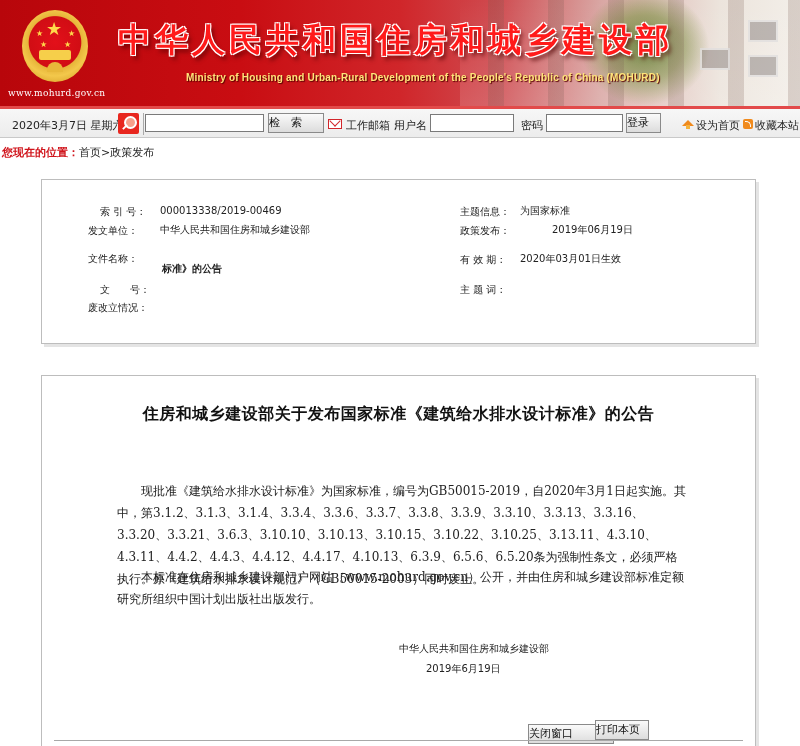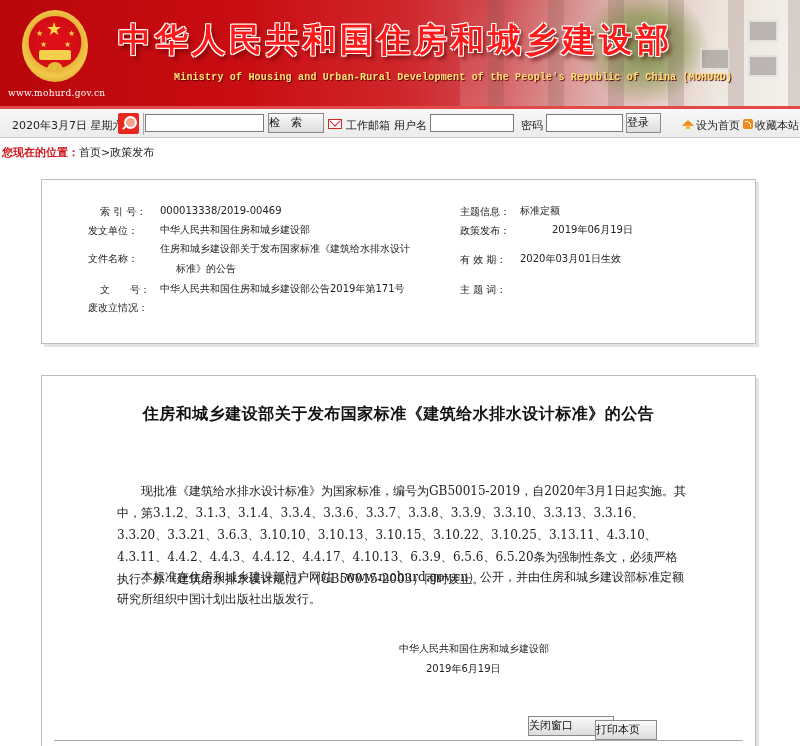--- a/index.html
+++ b/index.html
@@ -18,21 +18,21 @@
   .banner .win { position: absolute; width: 26px; height: 18px; background: rgba(90,80,80,.35); border: 2px solid rgba(255,255,255,.6); }
   .emblem { position: absolute; left: 22px; top: 10px; width: 66px; height: 72px; border-radius: 50%;
     background: radial-gradient(circle at 50% 45%, #e3101a 0%, #d10d14 50%, #e7b53a 52%, #f3c84b 65%, #c98b18 100%); }
   .emblem .star-big { position: absolute; left: 24px; top: 10px; color: #ffd84a; font-size: 18px; line-height: 18px; }
   .emblem .star-s { position: absolute; color: #ffd84a; font-size: 8px; line-height: 8px; }
   .emblem .gate { position: absolute; left: 17px; top: 40px; width: 32px; height: 10px; background: #f6cf4a; border-radius: 2px; }
   .emblem .gear { position: absolute; left: 25px; top: 52px; width: 16px; height: 10px; border-radius: 8px 8px 0 0; background: #e8b83a; }
   .site-url { position: absolute; left: 8px; top: 88px; color: #fff; font-family: "DejaVu Serif", serif; font-size: 9px; letter-spacing: .3px; }
   .title-cn { position: absolute; left: 118px; top: 18px; font-family: "DejaVu Serif", serif; font-weight: bold; font-size: 33px;
     letter-spacing: 4px; color: #ff1a1a; text-shadow: 1px 1px 0 #fff, -1px -1px 0 #fff, 1px -1px 0 #fff, -1px 1px 0 #fff, 3px 4px 4px rgba(80,0,0,.7); }
-  .title-en { position: absolute; left: 174px; top: 72px; font-family: Liberation Mono, monospace; font-size: 10px; font-weight: bold;
+  .title-en { position: absolute; left: 186px; top: 72px; font-family: Liberation Sans, sans-serif; font-size: 10px; font-weight: bold;
     color: #ffe47a; text-shadow: 1px 1px 1px #5a0000; letter-spacing: .2px; }
 
   
   .toolbar { position: absolute; left: 0; top: 106px; width: 800px; height: 32px;
     background: linear-gradient(180deg, #f7f7f7 0%, #ececec 100%); border-top: 3px solid #e24a4a; border-bottom: 1px solid #c9c9c9; box-sizing: border-box; }
   .toolbar .date { position: absolute; left: 12px; top: 9px; font-size: 11px; color: #222; }
   .search-icon-box { position: absolute; left: 118px; top: 4px; width: 21px; height: 21px; background: #e8271f; border-radius: 2px; }
   .search-icon-box .lens { position: absolute; left: 6px; top: 3px; width: 9px; height: 9px; border: 2px solid #fff; border-radius: 50%; background: #f7a08b; }
   .search-icon-box .handle { position: absolute; left: 4px; top: 13px; width: 6px; height: 2px; background: #fff; transform: rotate(-45deg); }
   .vsep { position: absolute; left: 143px; top: 4px; width: 1px; height: 22px; background: #aaa; }
@@ -113,44 +113,42 @@
 </div>
 
 <div class="panel meta">
   <span class="lab" style="left:58px;top:25px;">索 引 号：</span>
   <span class="val" style="left:118px;top:21px;">000013338/2019-00469</span>
 
   <span class="lab" style="left:46px;top:44px;">发文单位：</span>
   <span class="val" style="left:118px;top:40px;">中华人民共和国住房和城乡建设部</span>
 
   <span class="lab" style="left:46px;top:72px;">文件名称：</span>
-  <span class="val" style="left:118px;top:59px;">住房和城乡建设部关于发布国家标准《建筑给水排水设计</span>
-  <span class="val" style="left:134px;top:79px;">标准》的公告</span>
+  <span class="val" style="left:120px;top:79px;font-weight:bold;">标准》的公告</span>
 
   <span class="lab" style="left:58px;top:103px;">文　　号：</span>
-  <span class="val" style="left:118px;top:99px;">中华人民共和国住房和城乡建设部公告2019年第171号</span>
 
   <span class="lab" style="left:46px;top:121px;text-align:right;">废改立情况：</span>
   <span class="val" style="left:118px;top:117px;"></span>
 
   <span class="lab" style="left:418px;top:25px;">主题信息：</span>
-  <span class="val" style="left:478px;top:21px;">标准定额</span>
+  <span class="val" style="left:478px;top:21px;">为国家标准</span>
 
   <span class="lab" style="left:418px;top:44px;">政策发布：</span>
   <span class="val" style="left:478px;top:40px;margin-left:32px;">2019年06月19日</span>
 
   <span class="lab" style="left:418px;top:73px;">有 效 期：</span>
   <span class="val" style="left:478px;top:69px;">2020年03月01日生效</span>
 
   <span class="lab" style="left:418px;top:103px;">主 题 词：</span>
   <span class="val" style="left:478px;top:99px;"></span>
 </div>
 
 <div class="panel article">
   <div class="title">住房和城乡建设部关于发布国家标准《建筑给水排水设计标准》的公告</div>
   <div class="para" style="top:104px;">现批准《建筑给水排水设计标准》为国家标准，编号为GB50015-2019，自2020年3月1日起实施。其中，第3.1.2、3.1.3、3.1.4、3.3.4、3.3.6、3.3.7、3.3.8、3.3.9、3.3.10、3.3.13、3.3.16、3.3.20、3.3.21、3.6.3、3.10.10、3.10.13、3.10.15、3.10.22、3.10.25、3.13.11、4.3.10、4.3.11、4.4.2、4.4.3、4.4.12、4.4.17、4.10.13、6.3.9、6.5.6、6.5.20条为强制性条文，必须严格执行。原《建筑给水排水设计规范》（GB50015-2003）同时废止。</div>
   <div class="para" style="top:190px;">本标准在住房和城乡建设部门户网站（www.mohurd.gov.cn）公开，并由住房和城乡建设部标准定额研究所组织中国计划出版社出版发行。</div>
   <div class="sign" style="left:357px;top:266px;">中华人民共和国住房和城乡建设部</div>
   <div class="sign" style="left:384px;top:286px;">2019年6月19日</div>
-  <div class="btn" style="left:486px;top:340px;width:86px;">关闭窗口</div>
-  <div class="btn" style="left:553px;top:344px;width:62px;">打印本页</div>
+  <div class="btn" style="left:486px;top:348px;width:86px;">关闭窗口</div>
+  <div class="btn" style="left:553px;top:344px;width:54px;">打印本页</div>
   <div class="bottom-line"></div>
 </div>
 
 </body></html>

